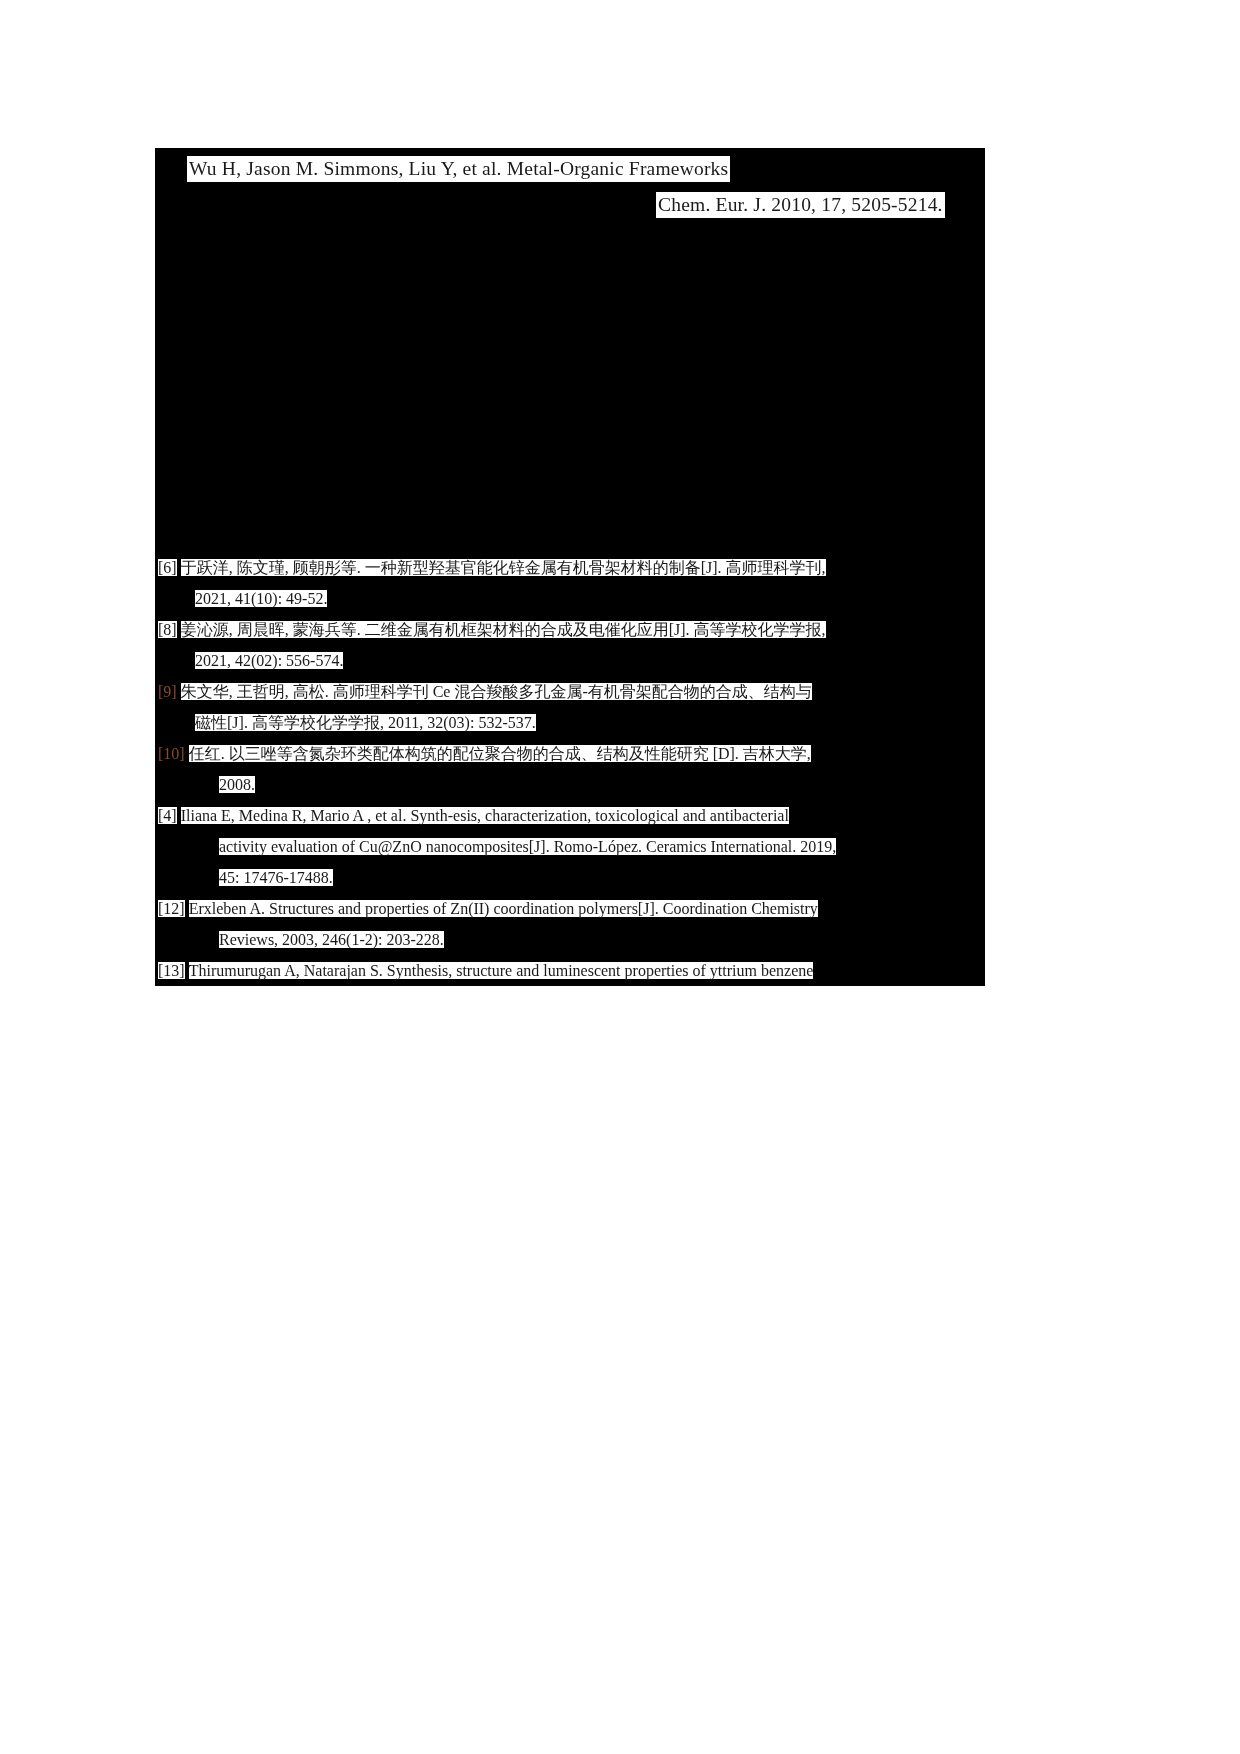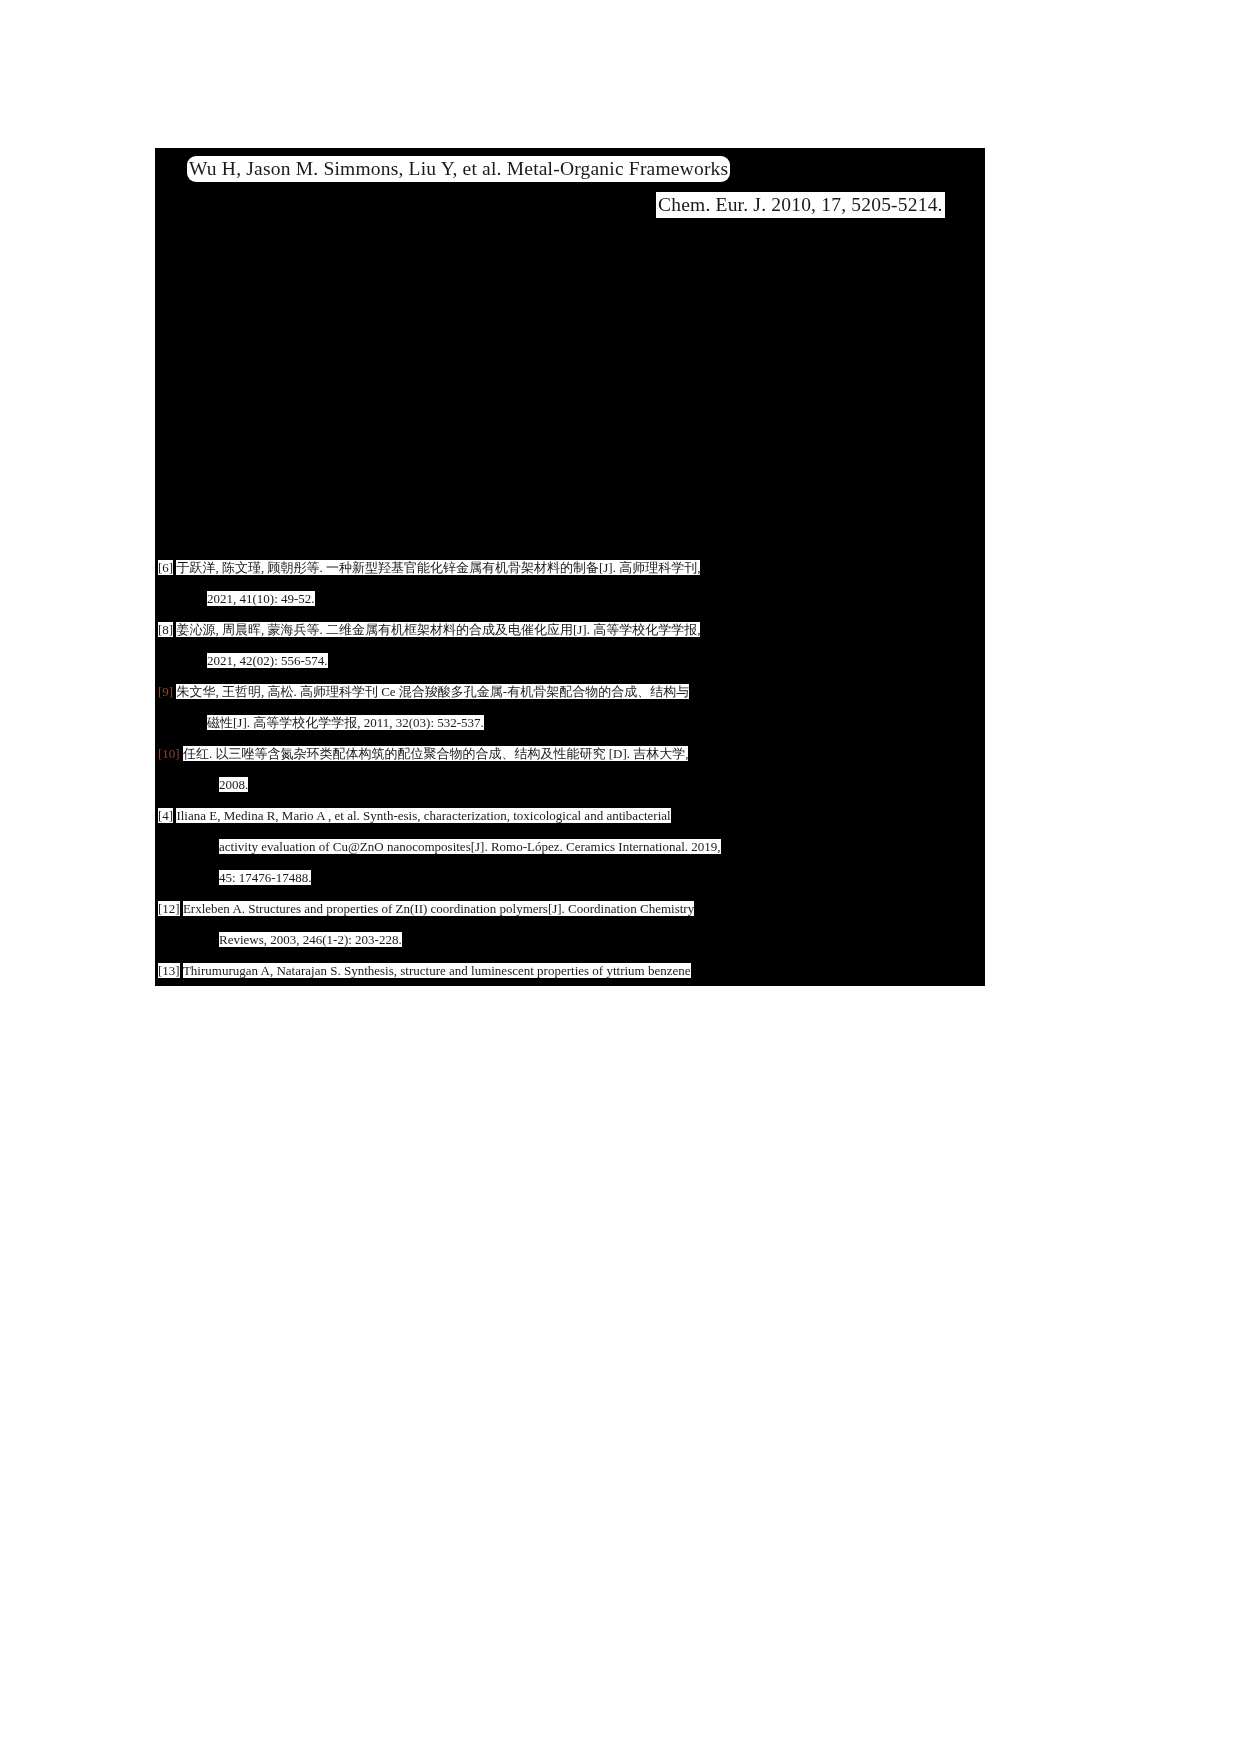--- a/index.html
+++ b/index.html
@@ -21,58 +21,58 @@
   .redact-line {
     position:absolute;
     background:#ffffff;
     color:#1a1a1a;
     white-space:nowrap;
     font-size:19.5px;
     line-height:26px;
     padding:0 2px;
     letter-spacing:0.2px;
   }
-  .rl-1 { left:32px; top:8px;border-radius:9px; }
+  .rl-1 { left:32px; top:8px; }
   .rl-2 { left:481px; top:44px;margin-left:20px; }
 
   
   .biblio {
     position:absolute;
     left:155px; top:552px;
     width:830px;
   }
   .ref {
     position:relative;
     background:#000000;
     display:block;
   }
   .ref-line {
     display:block;
     position:relative;
     height:31px;
     white-space:nowrap;
-    font-size:13px;
+    font-size:16px;
     line-height:31px;
   }
   .ref-line .seg {
     background:#ffffff;
     color:#1a1a1a;
     box-decoration-break:clone;
     -webkit-box-decoration-break:clone;
   }
   .ref-line .num {
     background:#ffffff;
     color:#1a1a1a;
   }
   .ref-line .num.accent {
     background:#000000;
     color:#8a4a28;
   }
   .indent-1 { padding-left:3px; }
-  .indent-2 { padding-left:52px; }
+  .indent-2 { padding-left:40px; }
   .indent-2b { padding-left:64px; }
 </style>
 </head>
 <body>
 
 <div class="page">
 
   <div class="redaction-block">
     <span class="redact-line rl-1">Wu H, Jason M. Simmons, Liu Y, et al. Metal-Organic Frameworks</span>
     <span class="redact-line rl-2">Chem. Eur. J. 2010, 17, 5205-5214.</span>

